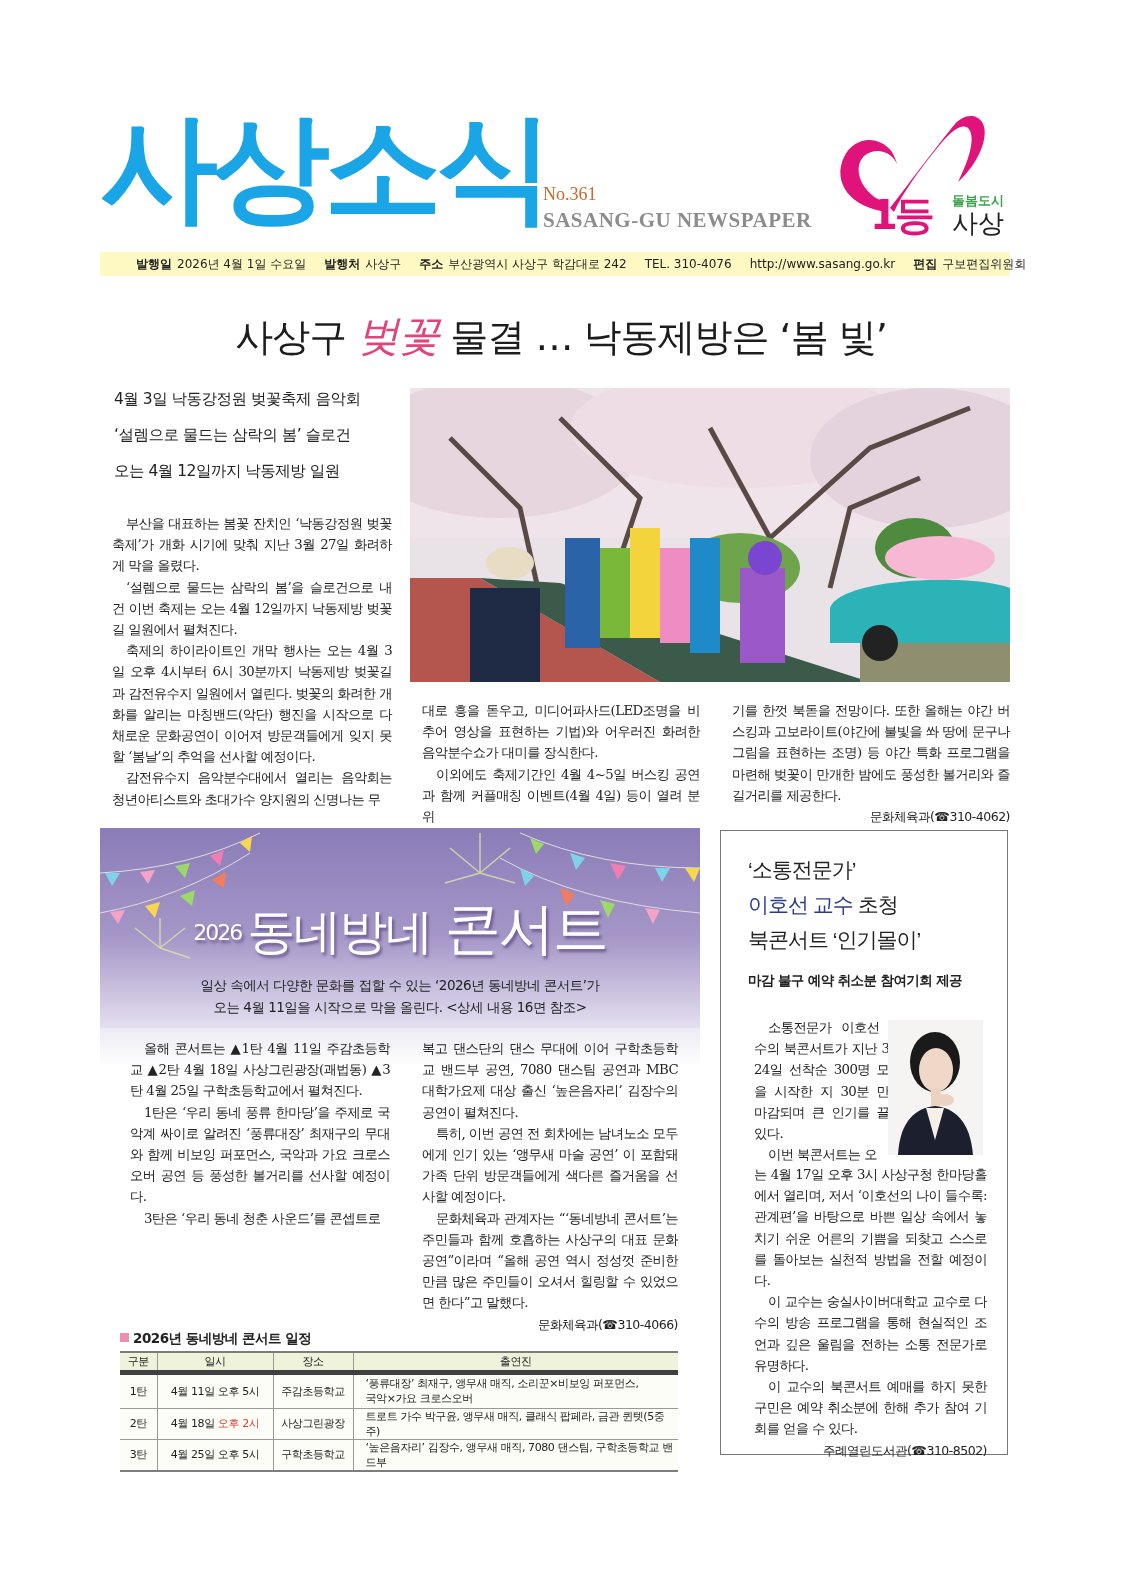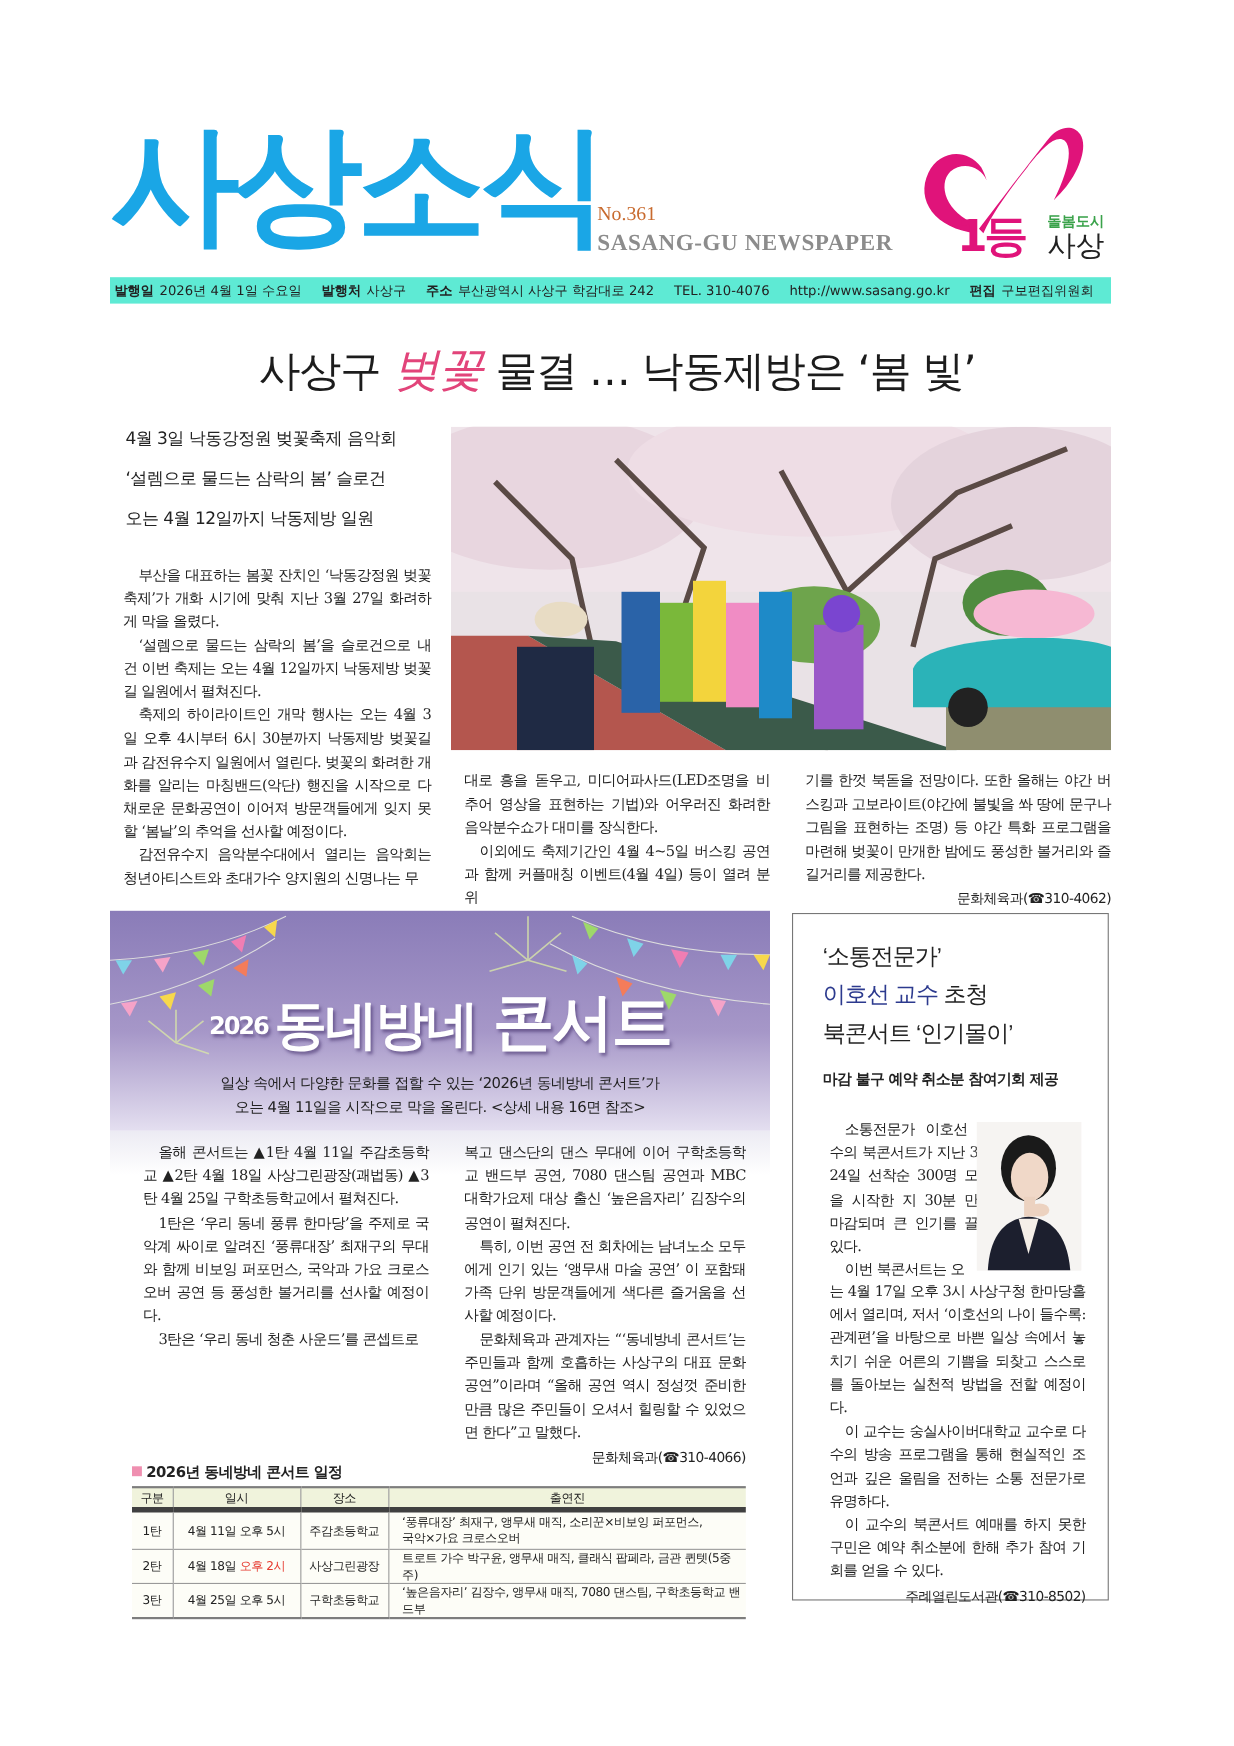--- a/index.html
+++ b/index.html
@@ -11,21 +11,21 @@
   
   .masthead-title { left: 100px; top: 108px; font-size: 118px; font-weight: bold; color: #1aa6e6; letter-spacing: -6px; line-height: 1; font-family: "DejaVu Sans", sans-serif; }
   .issue-no { left: 543px; top: 184px; font-size: 18px; color: #c86a2e; font-family: "Liberation Serif", "DejaVu Serif", serif; }
   .paper-name { left: 543px; top: 208px; font-size: 21px; font-weight: bold; color: #8c8c8c; letter-spacing: 0.5px; font-family: Liberation Serif, serif; }
 
   .logo { left: 830px; top: 112px; width: 190px; height: 128px; }
   .logo-green { left: 952px; top: 192px; font-size: 13px; font-weight: bold; color: #3aa24a; }
   .logo-sasang { left: 952px; top: 206px; font-size: 26px; color: #222; font-family: "DejaVu Serif", serif; }
   .logo-1 { left: 870px; top: 195px; font-size: 40px; font-weight: bold; color: #e0137a; line-height: 1; letter-spacing: -3px;}
 
-  .info-bar { left: 100px; top: 252px; width: 910px; height: 24px; background: #5eead4; display: flex; align-items: center; padding-left: 4px; gap: 0; font-size: 12px; color: #222; white-space: nowrap; }
+  .info-bar { left: 100px; top: 252px; width: 910px; height: 24px; background: #fef9c3; display: flex; align-items: center; padding-left: 36px; gap: 0; font-size: 12px; color: #222; white-space: nowrap; }
   .info-bar .lbl { font-weight: bold; margin-right: 5px; }
   .info-bar .item { margin-right: 18px; }
 
   
   .headline { left: 0; top: 308px; width: 1122px; text-align: center; font-size: 38px; color: #1c1c1c; letter-spacing: -1px; }
   .headline .accent { color: #e2447a; font-style: italic; font-family: "DejaVu Serif", serif; font-size: 42px; }
 
   .subheads { left: 114px; top: 388px; width: 280px; }
   .subheads div { font-size: 15.5px; color: #222; height: 36px; line-height: 22px; letter-spacing: -0.5px; }
 
@@ -34,21 +34,21 @@
   .body-text { font-family: "DejaVu Serif", "Liberation Serif", serif; font-size: 13.3px; line-height: 21.2px; color: #222; letter-spacing: -0.6px; text-align: justify; }
   .body-text p { text-indent: 14px; margin-left: 12px; }
   .credit { text-align: right; font-family: "DejaVu Sans", sans-serif; font-size: 12.5px; letter-spacing: -0.5px;}
 
   .col1 { left: 100px; top: 513px; width: 292px; }
   .col2 { left: 410px; top: 700px; width: 290px; }
   .col3 { left: 720px; top: 700px; width: 290px; }
 
   
   .banner { left: 100px; top: 828px; width: 600px; height: 200px; background: linear-gradient(#8a7cb8 0%, #a697c8 55%, #e4dff0 100%); overflow: hidden; }
-  .banner-title { left: 0; top: 64px; width: 600px; text-align: center; color: #ffffff; font-weight: bold; font-size: 48px; letter-spacing: -2px; text-shadow: 2px 3px 3px rgba(60,40,100,0.55); }
+  .banner-title { left: 0; top: 64px; width: 600px; text-align: center; color: #ffffff; font-weight: normal; font-size: 48px; letter-spacing: -2px; text-shadow: 2px 3px 3px rgba(60,40,100,0.55); }
   .banner-title .year { font-size: 22px; margin-right: 6px; vertical-align: 8px; }
   .banner-title .big { font-size: 56px; }
   .banner-lead { left: 0; top: 146px; width: 600px; text-align: center; font-size: 13.5px; color: #222; line-height: 22px; letter-spacing: -0.5px; }
 
   .concert-bg { left: 100px; top: 1028px; width: 600px; height: 290px; background: linear-gradient(#ecebf3, #ffffff 40px); }
   .ccol1 { left: 118px; top: 1038px; width: 272px; }
   .ccol2 { left: 410px; top: 1038px; width: 268px; }
 
   
   .table-title { left: 120px; top: 1330px; font-size: 13.5px; font-weight: bold; color: #222; letter-spacing: -0.5px; }

